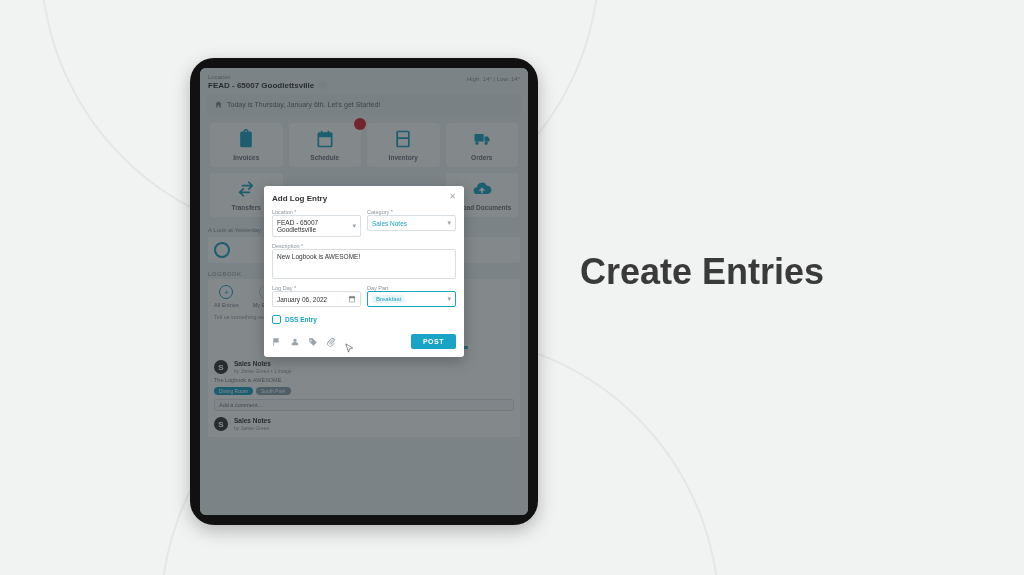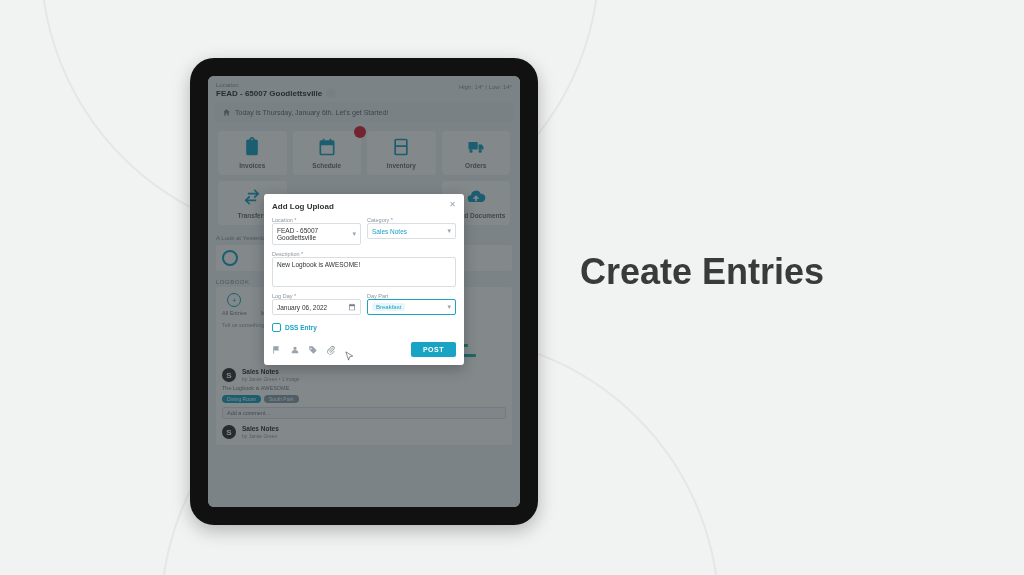--- a/index.html
+++ b/index.html
@@ -10,21 +10,21 @@
   .arc { position: absolute; border: 2px solid #e5e6e7; border-radius: 50%; }
   .arc1 { width: 560px; height: 560px; top: -320px; left: 40px; }
   .arc2 { width: 560px; height: 560px; bottom: -320px; left: 160px; }
 
   
   .headline { position: absolute; left: 580px; top: 250px; width: 400px; }
   .headline h1 { font-size: 36px; font-weight: 800; color: #3a3a3a; line-height: 1.2; }
 
   
   .tablet { position: absolute; left: 190px; top: 58px; width: 348px; height: 467px;
-            background: #111; border-radius: 24px; padding: 18px; box-shadow: 0 6px 18px rgba(0,0,0,0.25); }
+            background: #111; border-radius: 24px; padding: 10px; box-shadow: 0 6px 18px rgba(0,0,0,0.25); }
   .screen { width: 100%; height: 100%; background: #f0f3f5; border-radius: 6px; position: relative; overflow: hidden; font-size: 7px; color: #5f6b72; }
 
   
   .app-header { padding: 6px 8px 2px; }
   .loc-label { font-size: 6px; color: #8a949b; }
   .loc-row { display:flex; align-items:center; gap:4px; }
   .loc-name { font-size: 8px; font-weight:700; color:#333; }
   .loc-cir { width:10px; height:10px; border-radius:50%; background:#e6eaec; display:inline-block; }
   .weather { position:absolute; right:8px; top:8px; font-size:6px; color:#8a949b; }
 
@@ -202,21 +202,21 @@
         <div class="av">S</div>
         <div class="txt">
           <strong>Sales Notes</strong>
           <em>by Jamie Green</em>
         </div>
       </div>
     </div>
 
     <div class="dim"></div>
     <div class="modal">
-      <h3>Add Log Upload</h3>
+      <h3>Add Log Entry</h3>
       <span class="close">✕</span>
 
       <div class="mrow">
         <div class="mfield">
           <div class="mlabel">Location *</div>
           <div class="mctrl sel">
             <span>FEAD - 65007 Goodlettsville</span>
             <span class="chevron">▾</span>
           </div>
         </div>

